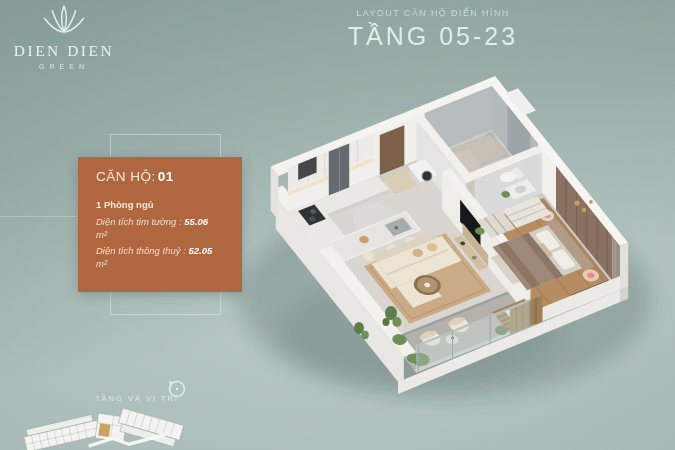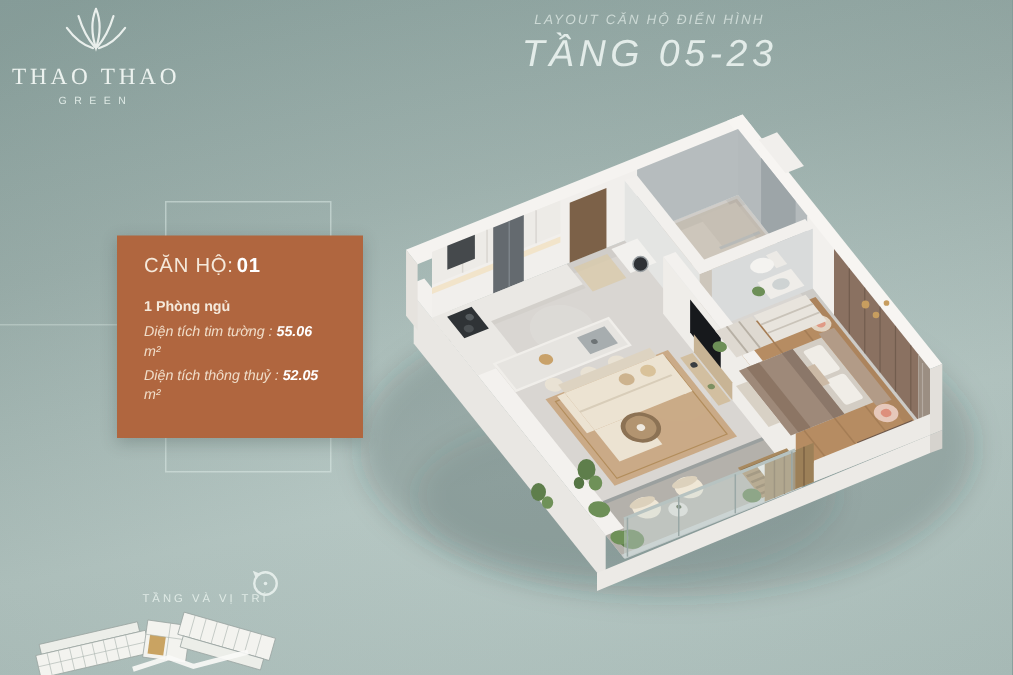--- a/index.html
+++ b/index.html
@@ -12,21 +12,21 @@
   .deco-frame{position:absolute;left:110px;top:134px;width:109px;height:179px;
         border:1px solid rgba(223,237,233,0.50);z-index:3;}
   .deco-line{position:absolute;left:0;top:216px;width:78px;height:1px;
         background:rgba(223,237,233,0.35);z-index:3;}
   
   .logo{position:absolute;left:8px;top:3px;width:112px;text-align:center;z-index:5;color:#ecf2ef;}
   .logo .name{font-family:"Liberation Serif","DejaVu Serif",serif;font-size:15.5px;
         letter-spacing:2.5px;margin-top:2px;white-space:nowrap;}
   .logo .sub{font-size:7px;letter-spacing:5px;margin-top:3px;color:#dde8e4;}
   
-  .header{position:absolute;left:288px;top:8px;width:290px;text-align:center;z-index:5;font-style:italic;}
+  .header{position:absolute;left:288px;top:8px;width:290px;text-align:center;z-index:5;}
   .header .eyebrow{font-size:9px;letter-spacing:1.4px;color:#ccd9d5;}
   .header .title{font-size:25px;letter-spacing:3px;color:#e3ece9;margin-top:4px;font-weight:400;}
   
   .card{position:absolute;left:78px;top:157px;width:164px;height:135px;background:#b0663f;
         z-index:4;box-sizing:border-box;padding:12px 12px 0 18px;color:#f5e9db;
         box-shadow:0 3px 10px rgba(40,55,52,0.25);}
   .card .title{font-size:13.5px;letter-spacing:0.5px;}
   .card .title b{color:#ffffff;font-weight:bold;margin-left:2px;}
   .card .feat{font-size:9.5px;font-weight:bold;margin-top:14px;line-height:1.45;}
   .card .feat:first-of-type{margin-top:9px;}
@@ -51,21 +51,21 @@
   <div class="logo">
     <svg width="46" height="33" viewBox="40 0 46 34">
       <g fill="none" stroke="#e9efec" stroke-width="1.5" stroke-linecap="round">
         <path d="M63,3 Q58,15 63,30 Q68,15 63,3"></path>
         <path d="M51,8 Q55,21 62,29"></path>
         <path d="M75,8 Q71,21 64,29"></path>
         <path d="M43,16 Q51,27 61,30"></path>
         <path d="M83,16 Q75,27 65,30"></path>
       </g>
     </svg>
-    <div class="name">THAO THAO</div>
+    <div class="name">DIEN DIEN</div>
     <div class="sub">GREEN</div>
   </div>
 
   <div class="header">
     <div class="eyebrow">LAYOUT CĂN HỘ ĐIỂN HÌNH</div>
     <div class="title">TẦNG 05-23</div>
   </div>
 
   <div class="card">
     <div class="title">

